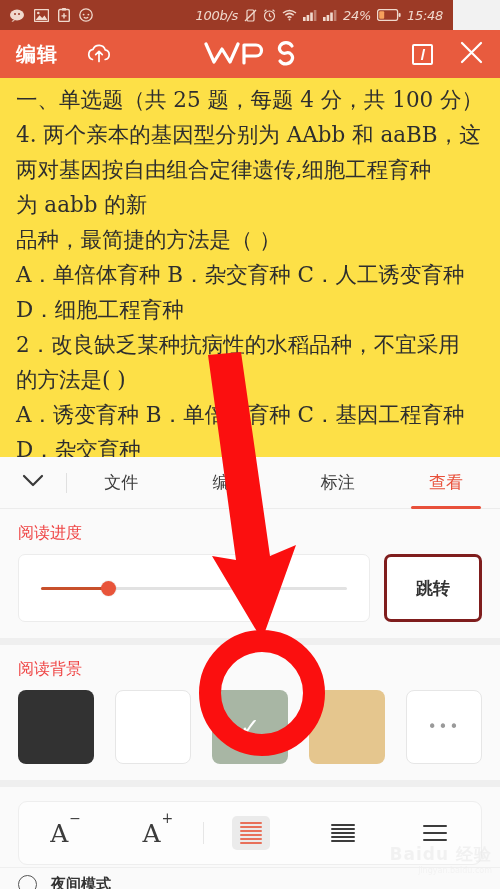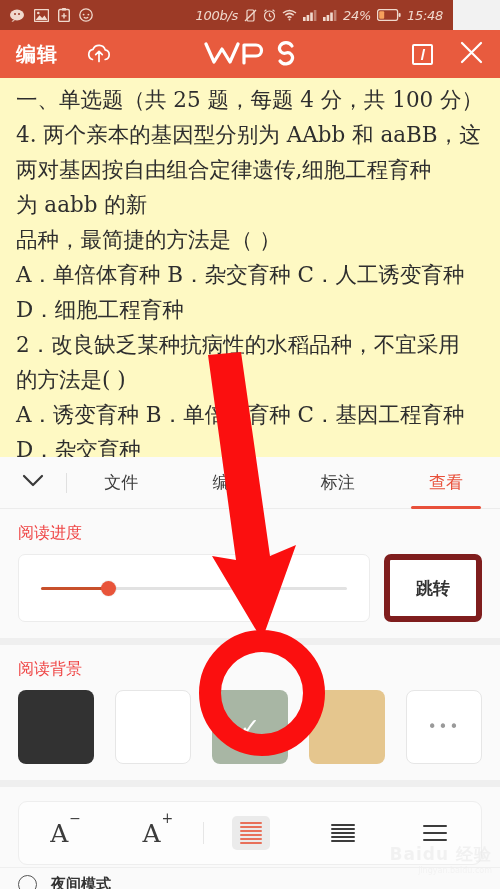--- a/index.html
+++ b/index.html
@@ -44,21 +44,21 @@
   .wps-right{ margin-left:auto; display:flex; align-items:center; gap:26px; }
   .icon-sq{
     width:21px;height:21px;border:2px solid #fff;border-radius:2px;
     display:flex;align-items:center;justify-content:center;
   }
   .icon-sq i{ display:block;width:2px;height:11px;background:#fff;transform:skewX(-12deg); }
 
   
   .docarea{
     width:500px; height:379px;
-    background:#fef9c3;
+    background:#fde047;
     padding:4px 0 0 16px;
     overflow:hidden;
     position:relative;
   }
   .docline{
     font-family:"DejaVu Serif","Liberation Serif",serif;
     font-size:21.5px;
     line-height:35px;
     color:#2e2e2e;
     white-space:nowrap;
@@ -106,21 +106,21 @@
   }
   .slider-fill{ position:absolute;left:0;top:0;height:3px;width:22%;background:#c8502b;border-radius:3px;}
   .slider-thumb{
     position:absolute; left:22%; top:50%;
     width:15px;height:15px;margin-left:-7px;margin-top:-7.5px;
     background:#e8543a; border-radius:50%;
     box-shadow:0 0 0 1px rgba(0,0,0,.05);
   }
   .jump-btn{
     width:98px; height:68px; background:#fff;
-    border:6px solid #7f1d1d; border-radius:7px;
+    border:3px solid #7f1d1d; border-radius:7px;
     display:flex;align-items:center;justify-content:center;
     font-size:17px; color:#333; font-weight:bold;
     font-family:"DejaVu Sans",sans-serif;
   }
 
   .swatches{ display:flex; align-items:center; gap:0; justify-content:space-between; }
   .swatch{
     width:76px;height:74px;border-radius:8px; position:relative;
     display:flex;align-items:center;justify-content:center;
   }

